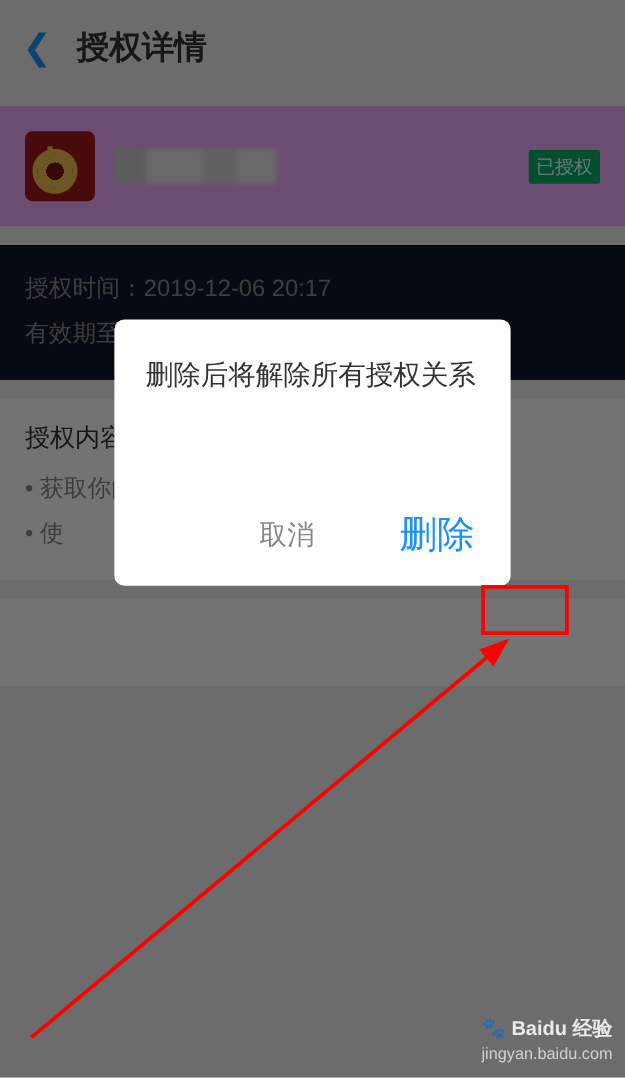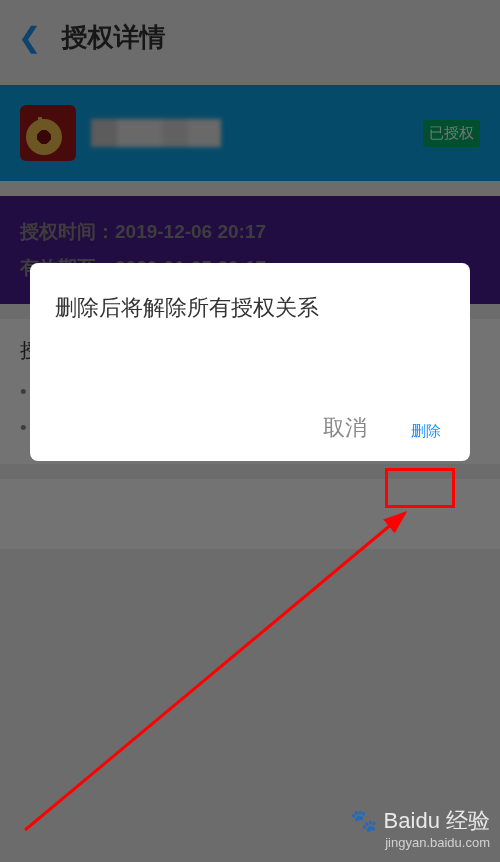--- a/index.html
+++ b/index.html
@@ -27,21 +27,21 @@
       font-size: 28px;
       margin-right: 20px;
       font-weight: 300;
     }
     .header-title {
       font-size: 26px;
       color: #333;
       font-weight: 700;
     }
     .card {
-      background: #0ea5e9;
+      background: #f0abfc;
       margin-top: 10px;
       padding: 20px;
     }
     .app-row {
       display: flex;
       align-items: center;
       gap: 15px;
     }
     .app-icon {
       width: 56px;
@@ -79,24 +79,23 @@
     }
     .badge {
       margin-left: auto;
       background: #00b26a;
       color: #fff;
       font-size: 15px;
       padding: 4px 6px;
       border-radius: 2px;
     }
     .info-card {
-      background: #4c1d95;
+      background: #0f172a;
       margin-top: 15px;
       padding: 18px 20px;
-      font-weight: bold;
     }
     .info-line {
       color: #888;
       font-size: 19px;
       line-height: 1.9;
     }
     .content-card {
       background: #fff;
       margin-top: 15px;
       padding: 18px 20px;
@@ -121,46 +120,47 @@
     .overlay {
       position: absolute;
       inset: 0;
       background: rgba(0,0,0,0.55);
     }
     .dialog {
       position: absolute;
       left: 50%;
       top: 42%;
       transform: translate(-50%, -50%);
-      width: 440px;
+      width: 317px;
       background: #fff;
       border-radius: 8px;
       padding: 30px 25px 18px;
     }
     .dialog-msg {
       font-size: 22px;
       color: #333;
       margin-bottom: 90px;
     }
     .dialog-actions {
       display: flex;
       justify-content: flex-end;
       gap: 40px;
-      align-items: flex-end;
+      align-items: center;
     }
     .btn-cancel {
       font-size: 22px;
       color: #888;
       cursor: pointer;
     }
     .btn-delete {
-      font-size: 15px;
+      font-size: 30px;
       color: #1890ff;
       cursor: pointer;
       padding: 2px 4px;
+      margin-left: 24px;
     }
     .highlight-box {
       position: absolute;
       border: 3px solid #ff0000;
       pointer-events: none;
       width: 70px;
       height: 40px;
       right: 45px;
       top: 468px;
     }
@@ -175,21 +175,21 @@
     .watermark {
       position: absolute;
       right: 10px;
       bottom: 10px;
       color: #fff;
       font-size: 13px;
       opacity: 0.85;
       text-align: right;
       line-height: 1.3;
     }
-    .watermark .logo { font-size: 22px; font-weight: normal; }
+    .watermark .logo { font-size: 16px; font-weight: bold; }
     .watermark .paw { display: inline-block; }
     .watermark .sub { font-size: 13px; opacity: 0.8; }
   </style>
 </head>
 <body>
 
 <div class="page">
   <div class="header">
     <span class="back-icon">❮</span>
     <span class="header-title">授权详情</span>

